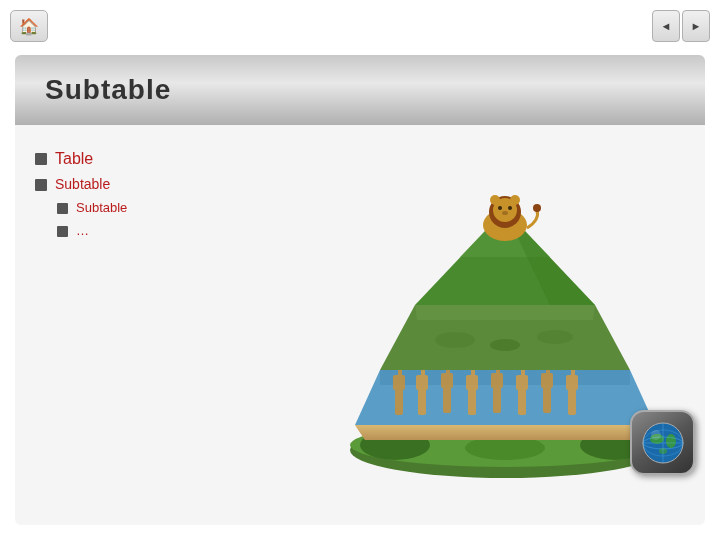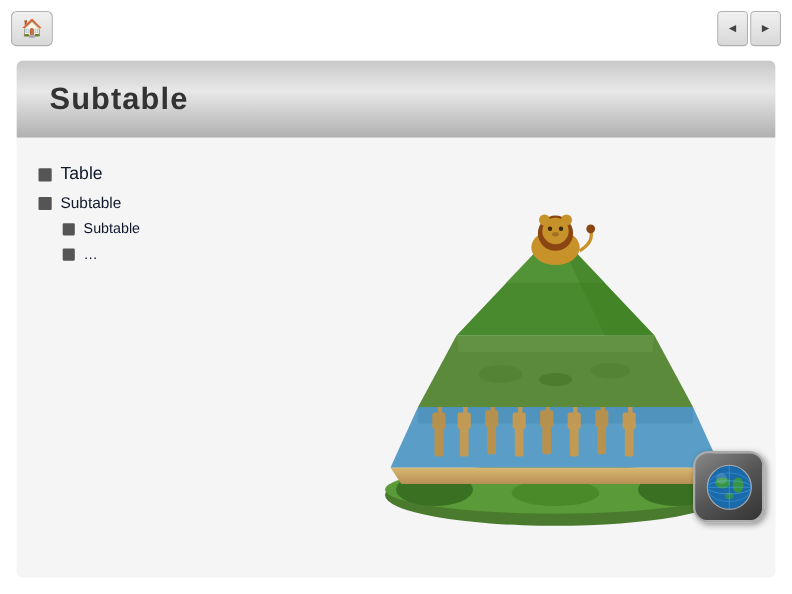--- a/index.html
+++ b/index.html
@@ -95,21 +95,21 @@
     .left-list {
       flex: 0 0 280px;
       padding-top: 5px;
     }
 
     .list-item {
       display: flex;
       align-items: flex-start;
       margin-bottom: 8px;
       font-size: 15px;
-      color: #0f172a;
+      color: #b91c1c;
     }
 
     .list-item .bullet {
       width: 12px;
       height: 12px;
       background: #555;
       border-radius: 1px;
       margin-right: 8px;
       flex-shrink: 0;
       margin-top: 3px;

